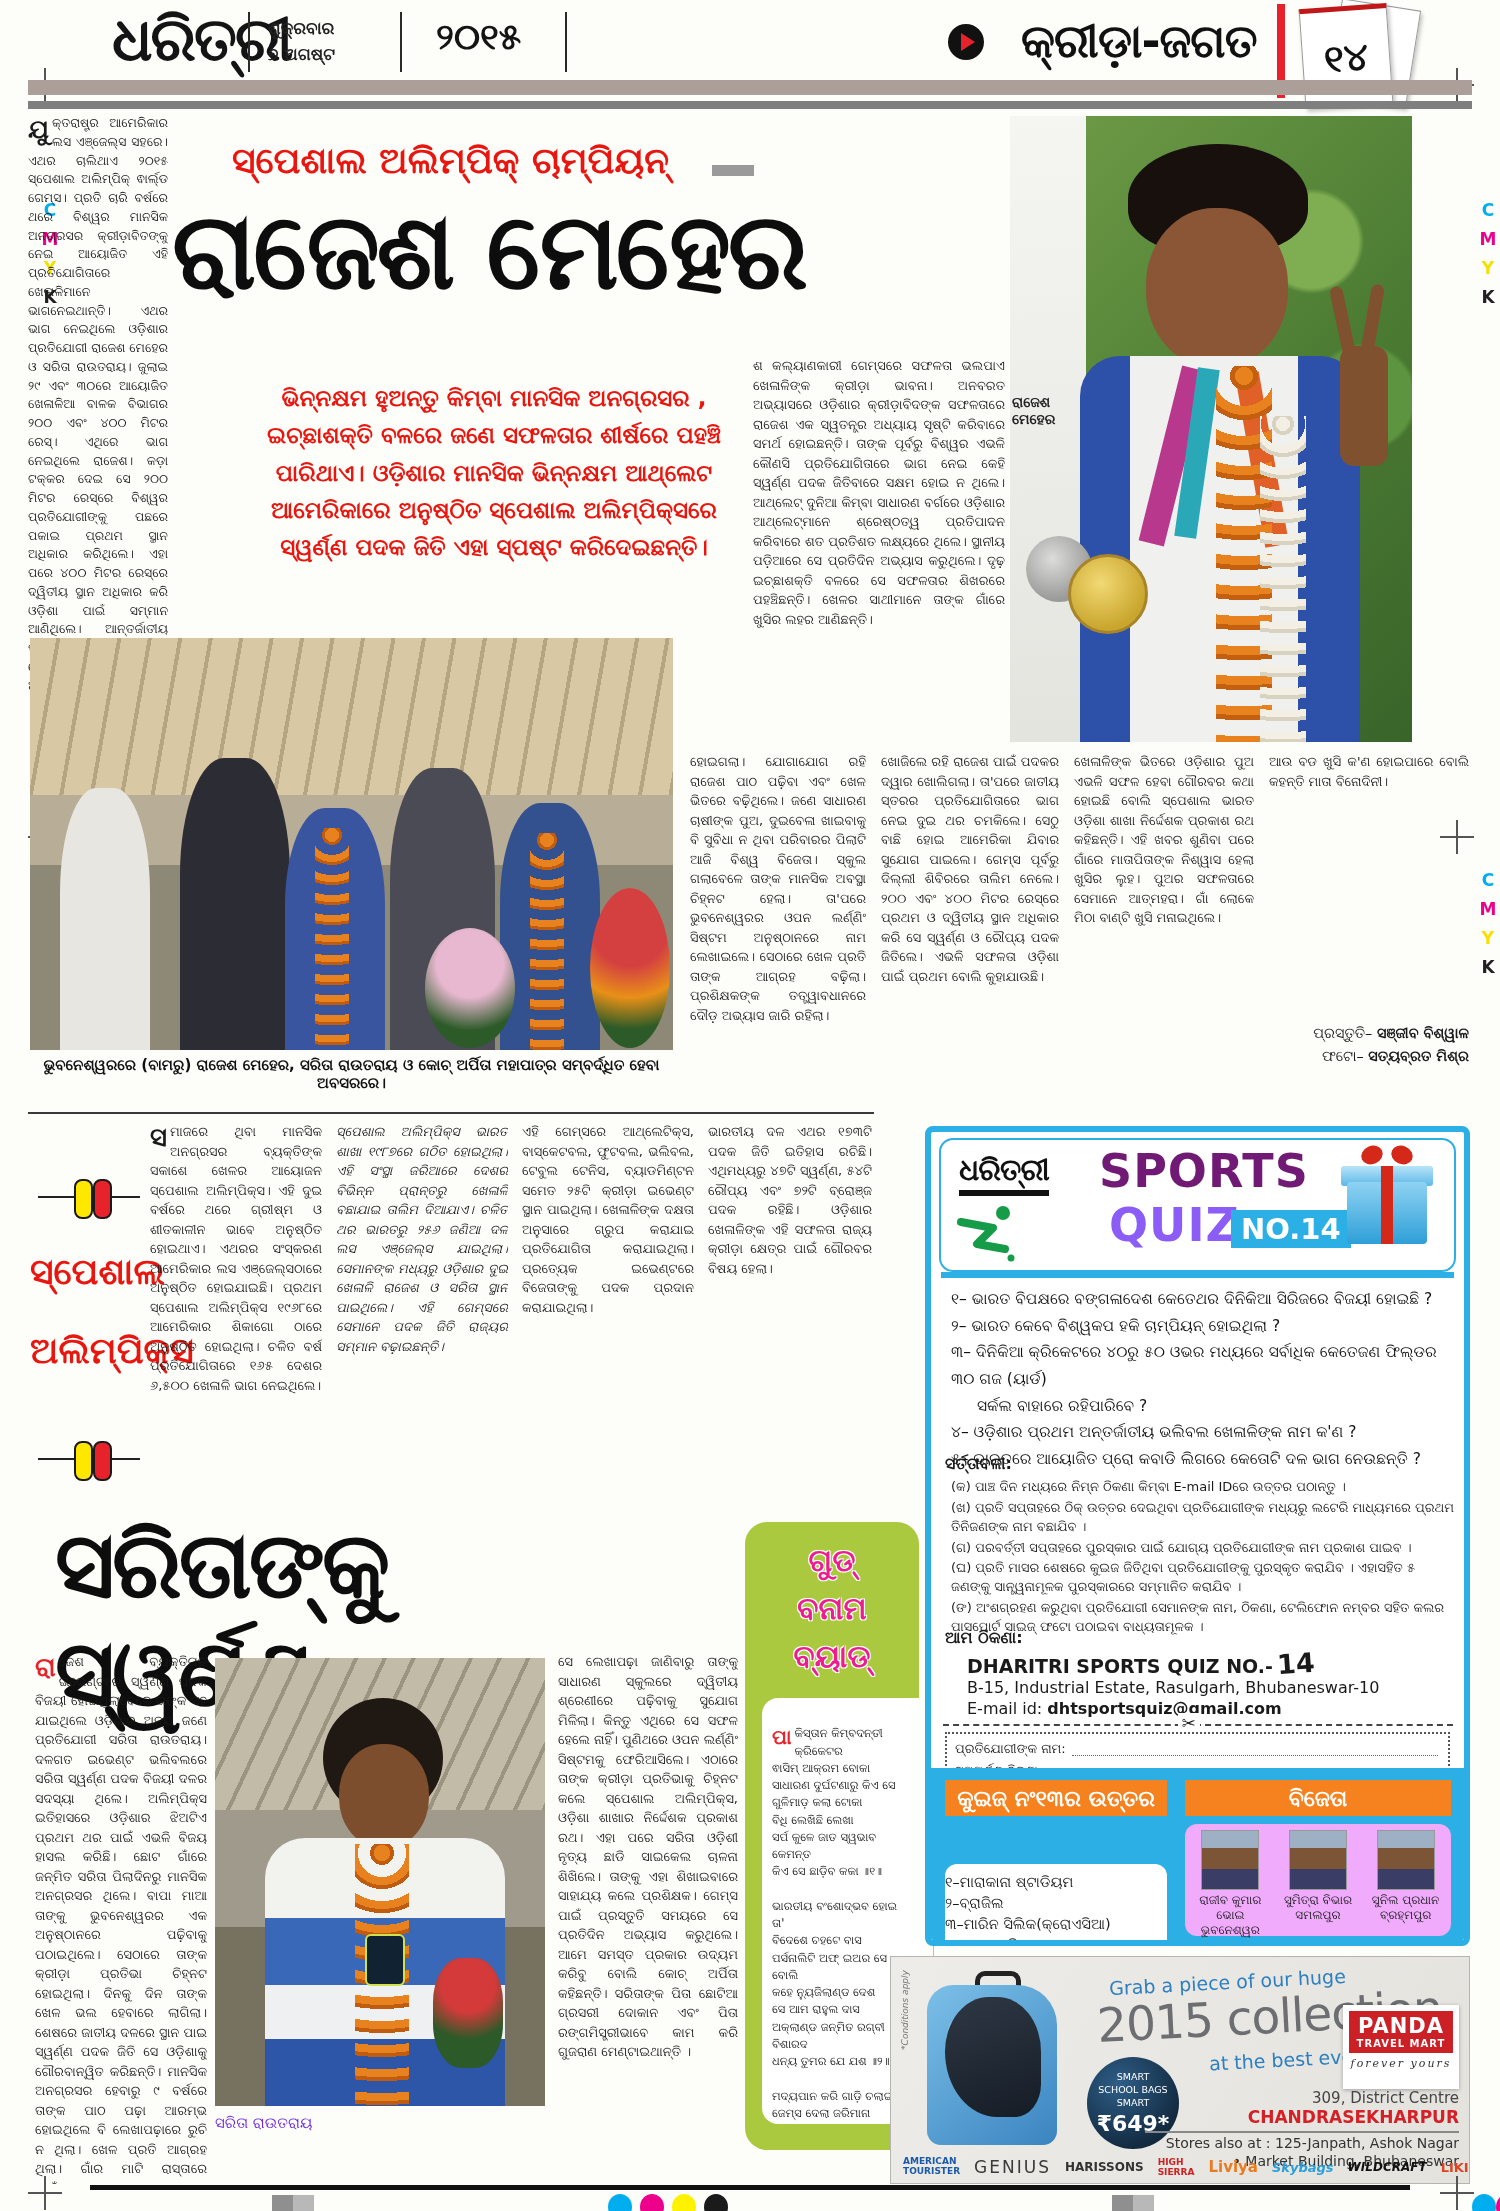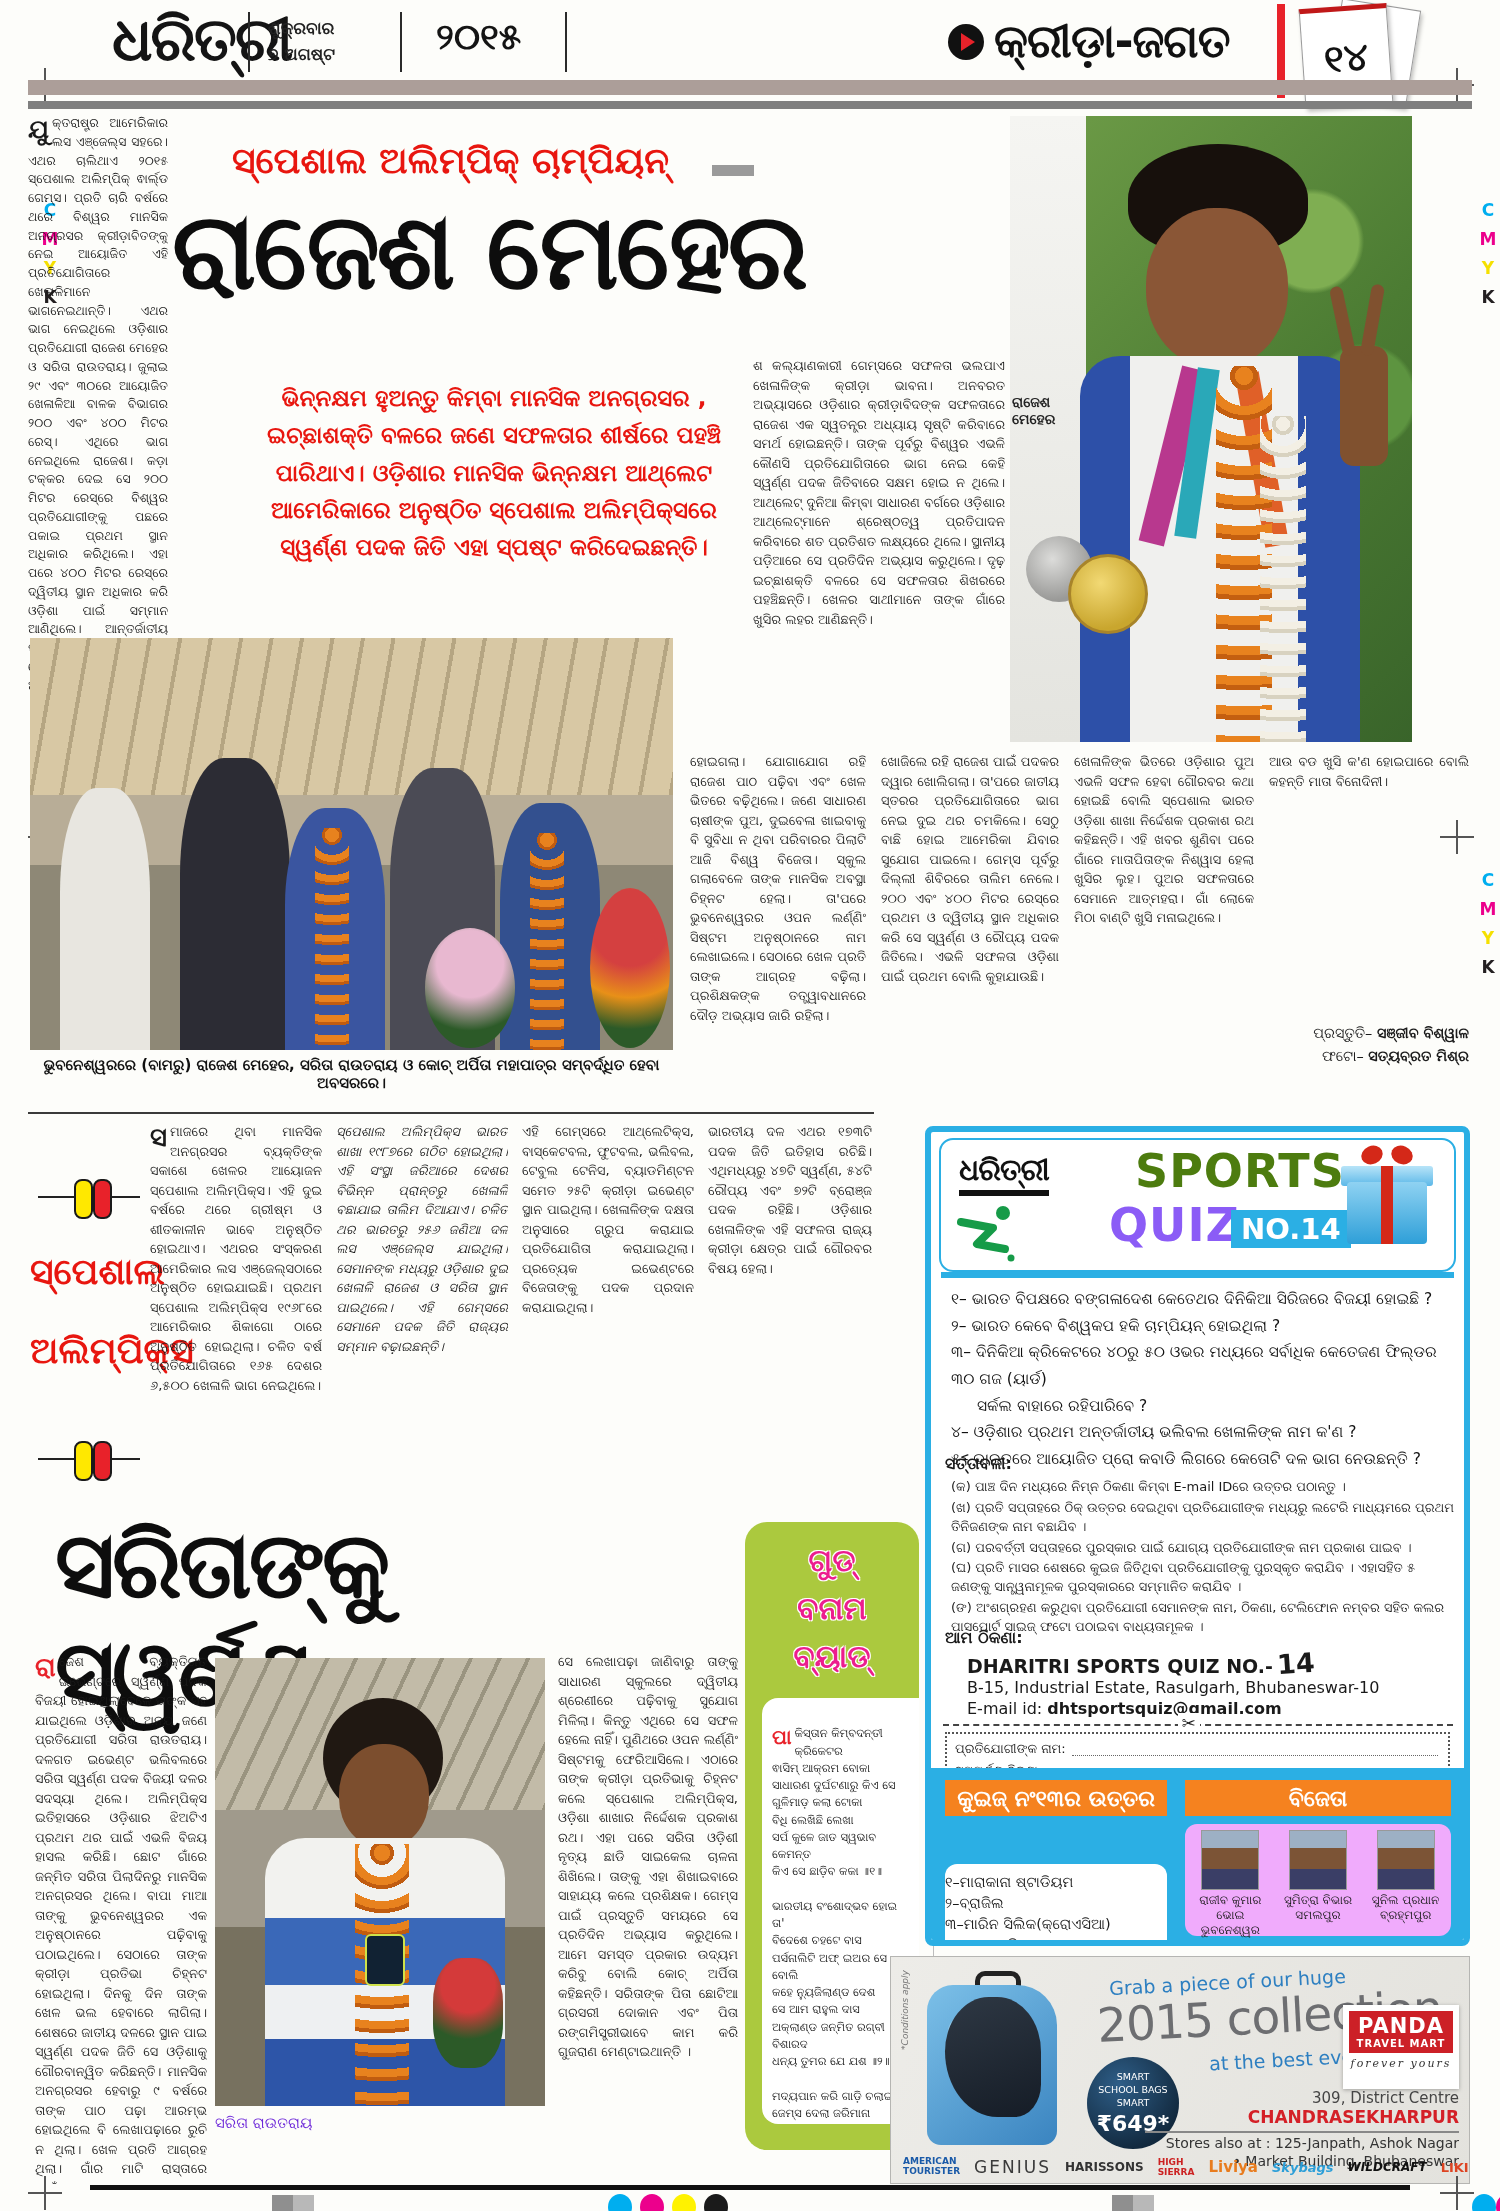--- a/index.html
+++ b/index.html
@@ -9,21 +9,21 @@
   .jt{text-align:justify;overflow:hidden;}
   .b{font-weight:bold;text-align:center;}
   
   .masthead{left:112px;top:4px;font-size:60px;font-weight:bold;letter-spacing:-2px;color:#141414;}
   .hdiv{width:2px;background:#2a2a2a;top:12px;height:60px;}
   .hday{left:268px;top:16px;font-size:17px;font-weight:bold;line-height:1.5;white-space:pre-line;color:#222;}
   .hyear{left:436px;top:16px;font-size:36px;font-weight:bold;color:#141414;}
   .secwrap{left:948px;top:14px;display:flex;align-items:center;gap:10px;}
   .playdot{width:36px;height:36px;border-radius:50%;background:#111;display:inline-flex;align-items:center;justify-content:center;}
   .playtri{width:0;height:0;border-top:9px solid transparent;border-bottom:9px solid transparent;border-left:14px solid #e8222a;margin-left:3px;}
-  .sectitle{font-size:46px;font-weight:bold;color:#111;letter-spacing:-1px;}
+  .sectitle{font-size:46px;font-weight:bold;color:#111;letter-spacing:-1px;margin-left:27px;}
   .redbar{left:1277px;top:4px;width:8px;height:94px;background:#e8222a;}
   .pgcorner{left:1296px;top:2px;width:128px;height:104px;}
   .sheet{position:absolute;background:#fff;border:1px solid #9a9a9a;box-shadow:2px 3px 4px rgba(0,0,0,.25);}
   .sheet1{left:38px;top:2px;width:78px;height:96px;transform:rotate(9deg);}
   .sheet2{left:6px;top:4px;width:86px;height:94px;transform:rotate(-4deg);border-top:5px solid #c01818;display:flex;align-items:center;justify-content:center;}
   .pgnum{font-size:38px;font-weight:bold;color:#111;}
   .bar1{left:28px;top:80px;width:1444px;height:15px;background:#ac9e99;}
   .bar2{left:28px;top:101px;width:1444px;height:8px;background:#7f7f7f;}
   
   .cross{width:34px;height:34px;}
@@ -101,21 +101,21 @@
   
   .gvb{left:745px;top:1522px;width:174px;height:628px;background:#abc93e;border-radius:22px;overflow:hidden;}
   .gvbtitle{position:absolute;left:0;top:14px;width:100%;text-align:center;font-size:31px;font-weight:bold;color:#ec1d8e;line-height:1.55;text-shadow:1px 1px 0 #fff,-1px -1px 0 #fff,1px -1px 0 #fff,-1px 1px 0 #fff;}
   .gvbinner{position:absolute;left:17px;top:176px;width:157px;height:426px;background:#fff;border-radius:16px 0 0 16px;padding:10px 8px 8px 10px;box-sizing:border-box;font-size:11.5px;line-height:1.5;overflow:hidden;white-space:pre-line;}
   .vrule{left:933px;top:1530px;width:1px;height:618px;background:#bdbdbd;}
   
   .quiz{left:925px;top:1126px;width:545px;height:820px;background:#fff;border:6px solid #2bafe4;border-radius:8px;box-sizing:border-box;overflow:hidden;}
   .qinner{position:absolute;left:8px;top:6px;right:8px;height:130px;border:2px solid #2bafe4;border-radius:14px;}
   .qlogo{position:absolute;left:28px;top:20px;font-size:30px;font-weight:bold;color:#111;border-bottom:6px solid #111;padding-bottom:2px;letter-spacing:-1px;}
   .qskate{position:absolute;left:22px;top:72px;}
-  .qsports{position:absolute;left:168px;top:12px;font-size:46px;font-weight:bold;color:#4d7c0f;letter-spacing:1px;margin-left:36px;}
+  .qsports{position:absolute;left:168px;top:12px;font-size:46px;font-weight:bold;color:#701a75;letter-spacing:1px;}
   .qquiz{position:absolute;left:178px;top:66px;font-size:46px;font-weight:bold;color:#8b5cf6;letter-spacing:1px;}
   .qno{position:absolute;left:300px;top:78px;background:#2bafe4;color:#fff;font-size:29px;font-weight:bold;padding:2px 10px;}
   .qgift{position:absolute;left:408px;top:12px;width:96px;height:104px;}
   .qgbody{position:absolute;left:8px;top:38px;width:80px;height:62px;background:linear-gradient(#8fd2f2,#2e9fd8);border-radius:4px;}
   .qglid{position:absolute;left:2px;top:22px;width:92px;height:20px;background:linear-gradient(#b8e4f8,#5cb8e8);border-radius:3px;}
   .qgrib{position:absolute;left:42px;top:22px;width:12px;height:78px;background:#d42818;}
   .qgbow{position:absolute;left:22px;top:0px;width:52px;height:24px;}
   .qgbow:before,.qgbow:after{content:"";position:absolute;top:2px;width:22px;height:18px;background:#d42818;border-radius:50% 50% 50% 50%;}
   .qgbow:before{left:0;transform:rotate(-24deg);}
   .qgbow:after{right:0;transform:rotate(24deg);}

